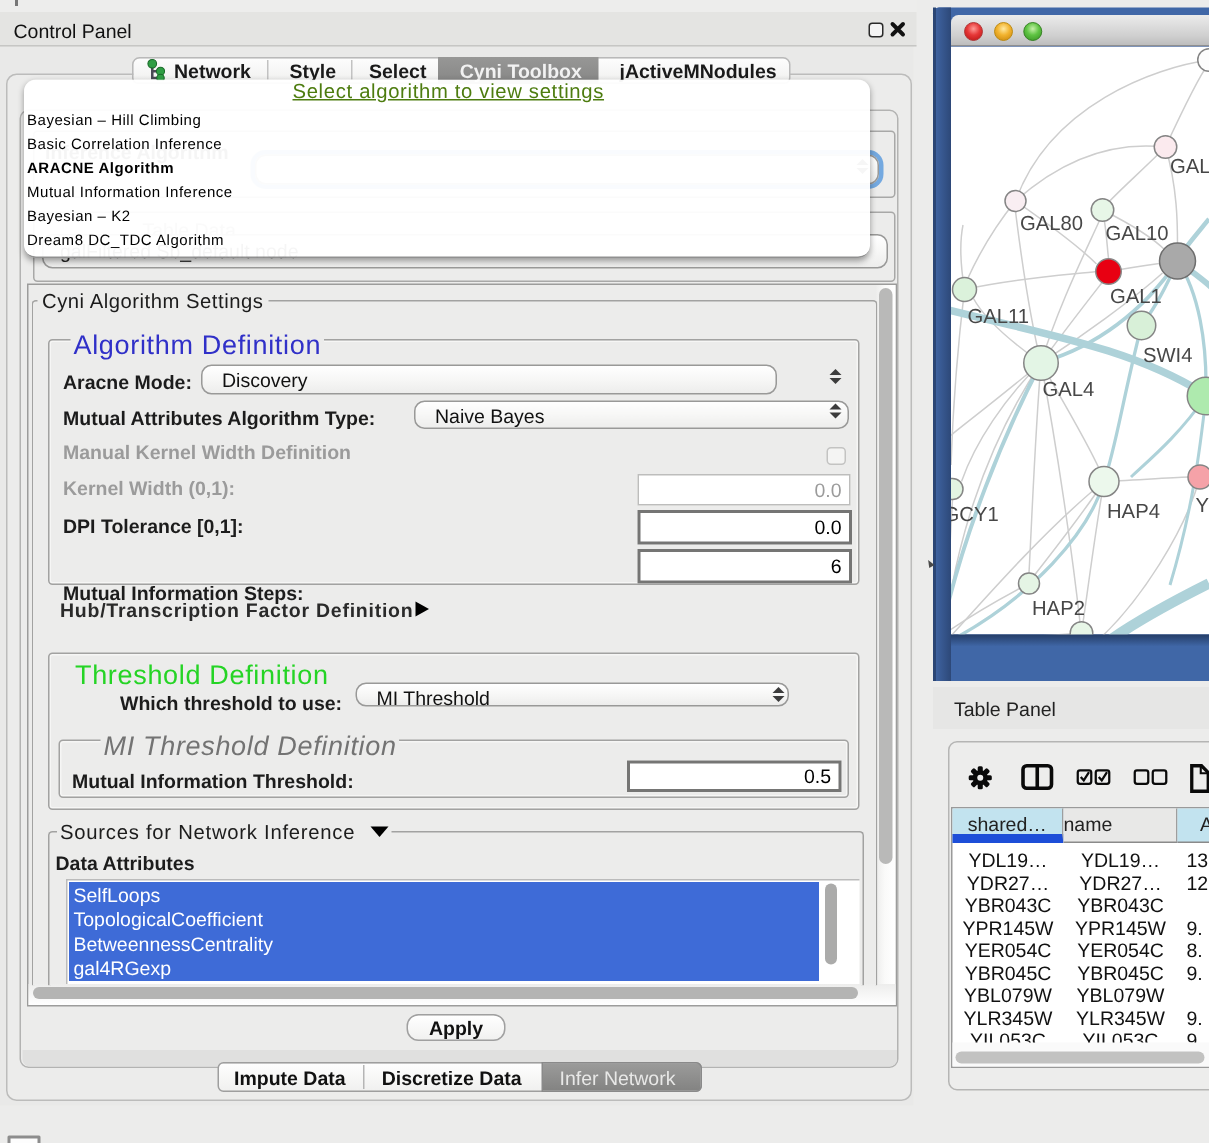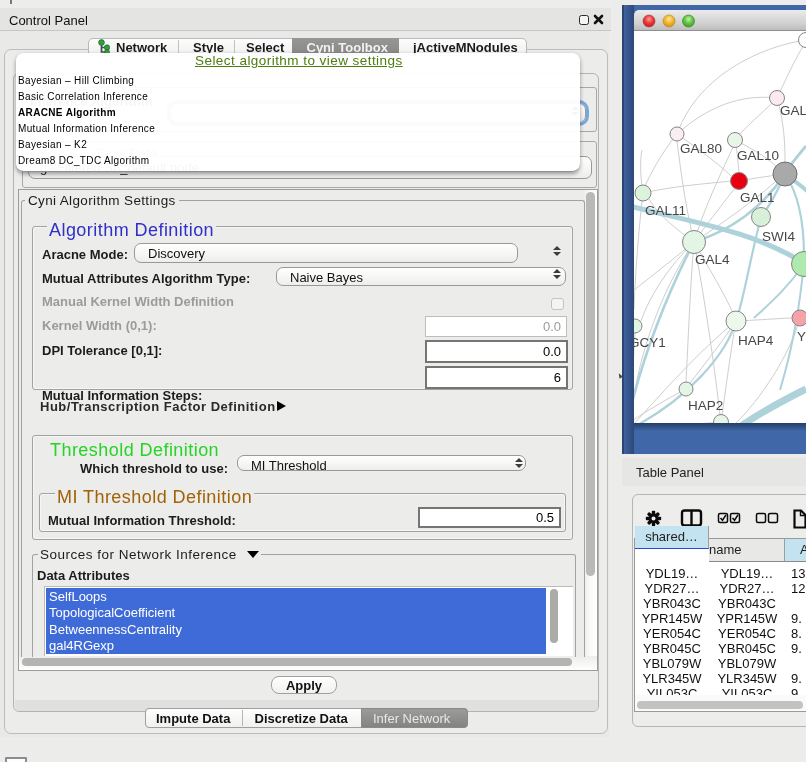--- a/index.html
+++ b/index.html
@@ -128,21 +128,21 @@
   <div class="lbl" style="left:80px;top:460.5px;">Which threshold to use:</div>
   <div class="combo" style="left:237px;top:455px;width:289px;height:16px;">
       <span class="ct">MI Threshold</span>
     </div>
   <div class="spin" style="left:515px;top:458px;">
       <span class="up"></span>
       <span class="dn"></span>
     </div>
 
   <div class="gb" style="left:39px;top:493px;width:527px;height:39px;"></div>
-  <div class="gbt" style="left:43px;top:486.5px;color:#a16207;">MI Threshold Definition</div>
+  <div class="gbt" style="left:55px;top:486.5px;color:#737373;font-style:italic;">MI Threshold Definition</div>
 
   <div class="lbl" style="left:48px;top:512.5px;">Mutual Information Threshold:</div>
   <div class="field" style="left:418px;top:507px;width:143px;height:21px;border:2px solid #757574;color:#000;line-height:18px;">0.5</div>
 
   <div class="a" style="left:32px;top:554px;width:542px;height:102px;border:1px solid #a2a2a1;border-bottom:none;border-radius:3px 3px 0 0;"></div>
   <div class="a" style="left:38px;top:547px;font-size:13.5px;letter-spacing:0.5px;color:#1c1c1c;background:#ececeb;padding:0 2px;">Sources for Network Inference <span style="display:inline-block;width:0;height:0;border-left:6.5px solid transparent;border-right:6.5px solid transparent;border-top:7.5px solid #000;vertical-align:1px;margin-left:6px;"></span></div>
   <div class="lbl" style="left:37px;top:568px;">Data Attributes</div>
 
   <div class="a" style="left:44px;top:586px;width:529px;height:70px;background:#fff;border-top:1px solid #bbb;border-left:1px solid #bbb;box-sizing:border-box;"></div>
   <div class="a" style="left:46px;top:588px;width:500px;height:66px;background:#3e6bd7;"></div>
@@ -309,20 +309,20 @@
     <path d="M75.5 9 L77.5 11.2 L81 5.8" stroke-width="1.5"></path>
     <rect x="85.5" y="4.5" width="9" height="9" rx="1.5" stroke-width="1.5"></rect>
     <path d="M87.5 9 L89.5 11.2 L93 5.8" stroke-width="1.5"></path>
     <rect x="111.5" y="4.5" width="9" height="9" rx="1.5" stroke-width="1.5"></rect>
     <rect x="123.5" y="4.5" width="9" height="9" rx="1.5" stroke-width="1.5"></rect>
   </g>
   <path d="M149.5 1.5 L156 1.5 L160.5 6 L160.5 18.5 L149.5 18.5 Z" fill="none" stroke="#0a0a0a" stroke-width="2.2"></path>
   <path d="M155.5 1.5 L155.5 6.5 L160.5 6.5" fill="none" stroke="#0a0a0a" stroke-width="1.4"></path>
 </svg>
 <div class="a" style="left:634px;top:538px;width:172px;height:174px;background:#fff;border:1px solid #9a9a9a;border-right:none;box-sizing:border-box;"></div>
-<div class="a" style="left:635px;top:526px;width:74px;height:23px;background:#c2e3ef;border-right:1px solid #9e9e9e;border-bottom:1px solid #1d4ed8;box-sizing:border-box;text-align:center;font-size:13px;color:#222;line-height:22px;">shared…</div>
+<div class="a" style="left:635px;top:539px;width:74px;height:23px;background:#c2e3ef;border-right:1px solid #9e9e9e;border-bottom:6px solid #1d4ed8;box-sizing:border-box;text-align:center;font-size:13px;color:#222;line-height:22px;">shared…</div>
 <div class="a" style="left:709px;top:539px;width:76px;height:23px;background:#e8e8e7;border-right:1px solid #9e9e9e;border-bottom:1px solid #8a8a8a;box-sizing:border-box;font-size:13px;color:#222;line-height:22px;">name</div>
 <div class="a" style="left:785px;top:539px;width:21px;height:23px;background:#c2e3ef;border-bottom:1px solid #8a8a8a;box-sizing:border-box;font-size:13px;color:#222;line-height:22px;padding-left:15px;overflow:hidden;">A</div>
 <div class="a" style="left:635px;top:566px;width:74px;text-align:center;font-size:13px;color:#111;line-height:15.05px;white-space:nowrap;">YDL19…<br>YDR27…<br>YBR043C<br>YPR145W<br>YER054C<br>YBR045C<br>YBL079W<br>YLR345W<br>YIL053C</div>
 <div class="a" style="left:709px;top:566px;width:76px;text-align:center;font-size:13px;color:#111;line-height:15.05px;white-space:nowrap;">YDL19…<br>YDR27…<br>YBR043C<br>YPR145W<br>YER054C<br>YBR045C<br>YBL079W<br>YLR345W<br>YIL053C</div>
 <div class="a" style="left:791px;top:566px;width:15px;font-size:13px;color:#111;line-height:15.05px;white-space:nowrap;overflow:hidden;">13<br>12<br>&nbsp;<br>9.<br>8.<br>9.<br>&nbsp;<br>9.<br>9.</div>
 <div class="a" style="left:635px;top:695px;width:171px;height:16px;background:#fafafa;"></div>
 <div class="a" style="left:637px;top:700.5px;width:166px;height:8px;background:#c2c2c1;border-radius:4px;"></div>
 
 </body></html>

